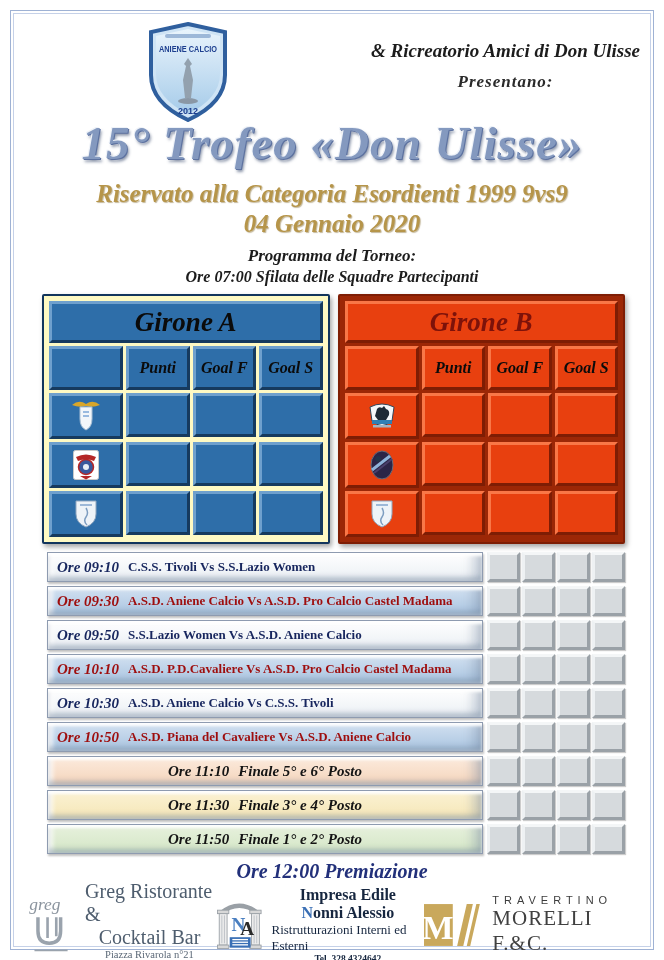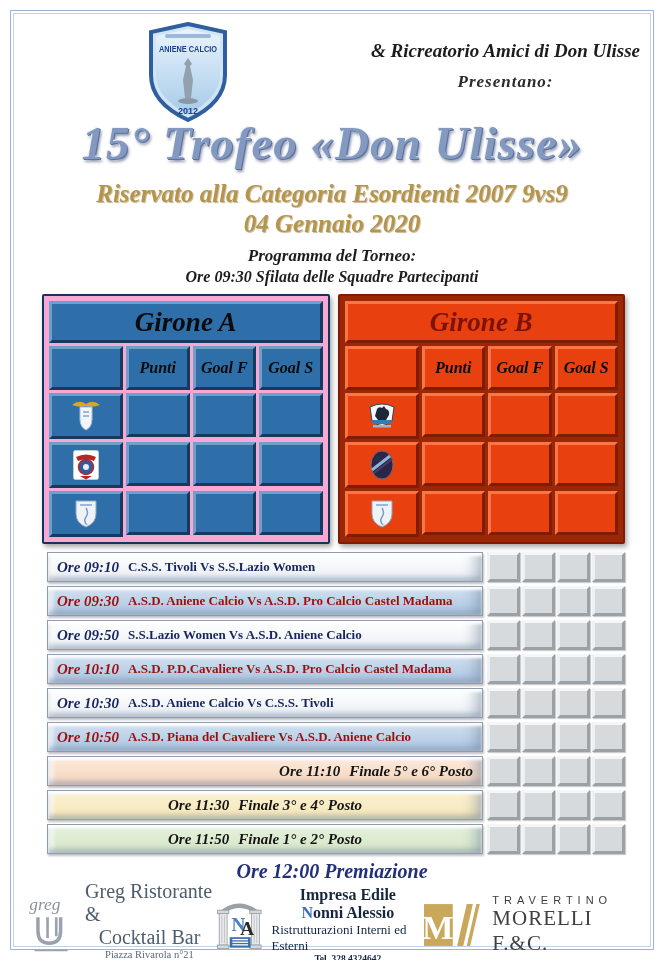--- a/index.html
+++ b/index.html
@@ -25,21 +25,21 @@
            text-shadow:1px 1px 1px rgba(122,95,32,.45); }
   .subtitle { font-size:25px; margin-top:10px; }
   .date-line { font-size:25px; margin-top:2px; }
   .prog-head, .prog-open { text-align:center; font-style:italic; font-weight:bold; color:#1c1c1c; }
   .prog-head { font-size:17px; margin-top:8px; }
   .prog-open { font-size:16px; margin-top:2px; }
 
   
   .groups { display:flex; gap:8px; margin:8px 25px 0 28px; }
   .gtable { flex:1; padding:5px; border-radius:2px; box-shadow:2px 3px 5px rgba(0,0,0,.35); }
-  .gtable.blue { background:#f9a8d4; border:2px solid #12355c; }
+  .gtable.blue { background:#fef9c3; border:2px solid #12355c; }
   .gtable.red  { background:#9c2706; border:2px solid #7e1d04; }
   .gtitle { height:42px; display:flex; align-items:center; justify-content:center;
             font-style:italic; font-weight:bold; font-size:27px; border:3px solid; }
   .blue .gtitle { background:#2e6ea9; border-color:#6fa0cd #163a5e #163a5e #6fa0cd; color:#0b0b0b; }
   .red  .gtitle { background:#e8400f; border-color:#f97747 #7e1d04 #7e1d04 #f97747; color:#7d120a; }
   .grows { display:grid; grid-template-columns:74px 1fr 1fr 1fr; gap:3px; margin-top:3px; }
   .gcell { height:44px; display:flex; align-items:center; justify-content:center; border:3px solid; }
   .blue .gcell { background:#2e6ea9; border-color:#6fa0cd #163a5e #163a5e #6fa0cd; }
   .red  .gcell { background:#e8400f; border-color:#f97747 #7e1d04 #7e1d04 #f97747; }
   .gcell.team { height:46px; }
@@ -47,21 +47,21 @@
 
   
   .schedule { display:flex; flex-direction:column; gap:4px; margin:8px 25px 0 33px;border-radius:29px; }
   .srow { display:flex; align-items:stretch; gap:4px; height:30px; }
   .bar { flex:1; display:flex; align-items:center; padding:0 9px; border:1px solid #8e9bb0; white-space:nowrap; overflow:hidden;
          box-shadow:inset 0 3px 3px rgba(255,255,255,.95), inset 0 -4px 5px rgba(110,130,155,.45),
                     inset 5px 0 4px rgba(255,255,255,.8), inset -16px 0 12px -8px rgba(110,130,155,.4),
                     1px 2px 2px rgba(0,0,0,.25); }
   .bar.w { background:linear-gradient(180deg,#ffffff,#eaeff4); color:#17265e; }
   .bar.b { background:linear-gradient(180deg,#d3e1f1,#a9c4e0); color:#9e0e0e; }
-  .bar.peach { background:linear-gradient(180deg,#fcebdd,#f4d4bb); color:#141414; justify-content:flex-end; }
+  .bar.peach { background:linear-gradient(180deg,#fcebdd,#f4d4bb); color:#141414; justify-content:center; }
   .bar.cream { background:linear-gradient(180deg,#fbf2d4,#f5e6b6); color:#141414; justify-content:center; }
   .bar.green { background:linear-gradient(180deg,#e7f1dd,#d4e6c6); color:#141414; justify-content:center; }
   .time { font-style:italic; font-weight:bold; font-size:15px; margin-right:9px; }
   .match { font-weight:bold; font-size:13px; }
   .bar.peach .match, .bar.cream .match, .bar.green .match { font-style:italic; font-size:15px; }
   .score-cells { display:flex; gap:2px; }
   .score-cell { width:33px; height:30px; background:#d6dadd; border:3px solid;
                 border-color:#f4f6f7 #9aa1a7 #9aa1a7 #eef1f3; box-shadow:1px 1px 1px rgba(0,0,0,.2); }
 
   .awards-line { text-align:center; font-style:italic; font-weight:bold; font-size:20px; color:#22307a; margin-top:6px; }
@@ -107,24 +107,24 @@
           <text x="43" y="92" text-anchor="middle" font-family="Liberation Sans, sans-serif" font-size="9" font-weight="bold" fill="#1d3f8f">2012</text>
         </svg>
       </div>
       <div class="head-text">
         <div class="presenter">&amp; Ricreatorio Amici di Don Ulisse</div>
         <div class="presentano">Presentano:</div>
       </div>
     </div>
 
     <div class="title">15° Trofeo «Don Ulisse»</div>
-    <div class="subtitle">Riservato alla Categoria Esordienti 2007  9vs9</div>
+    <div class="subtitle">Riservato alla Categoria Esordienti 1999  9vs9</div>
     <div class="date-line">04 Gennaio 2020</div>
     <div class="prog-head">Programma del Torneo:</div>
-    <div class="prog-open">Ore 09:30 Sfilata delle Squadre Partecipanti</div>
+    <div class="prog-open">Ore 07:00 Sfilata delle Squadre Partecipanti</div>
 
     <div class="groups">
 
       <div class="gtable blue">
         <div class="gtitle">Girone A</div>
         <div class="grows">
           <div class="gcell"></div>
           <div class="gcell colhead">Punti</div>
           <div class="gcell colhead">Goal F</div>
           <div class="gcell colhead">Goal S</div>

